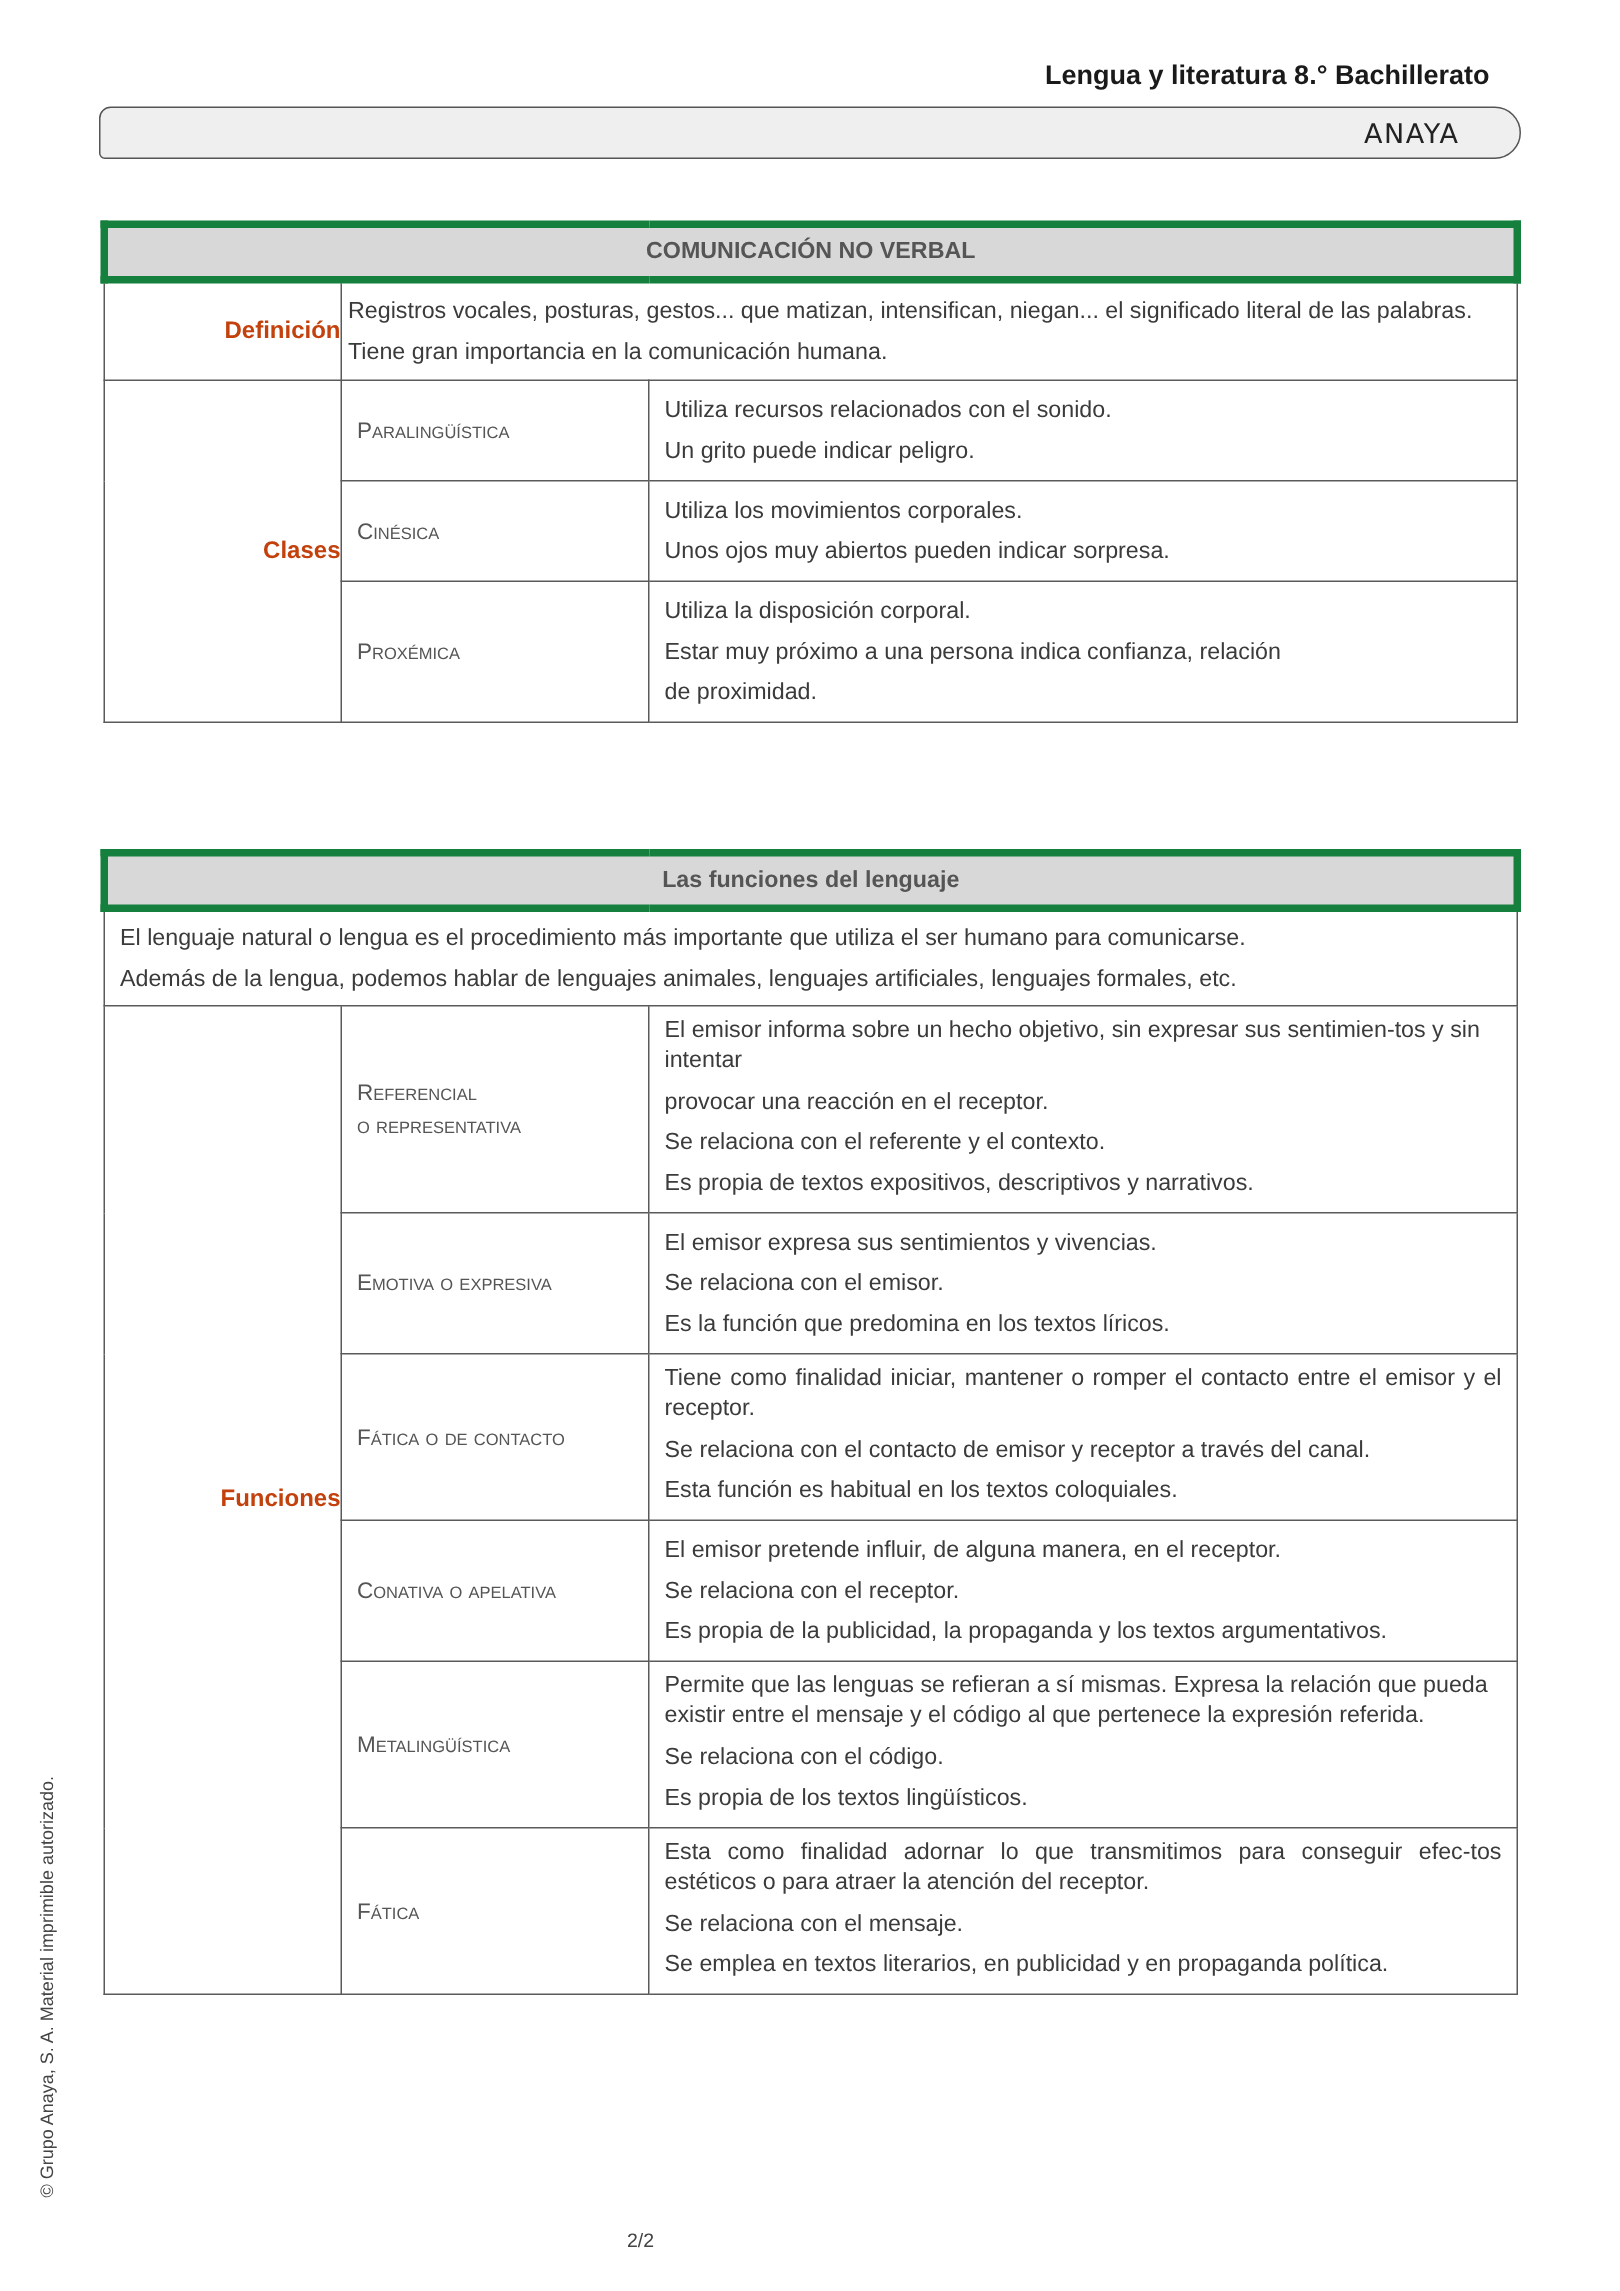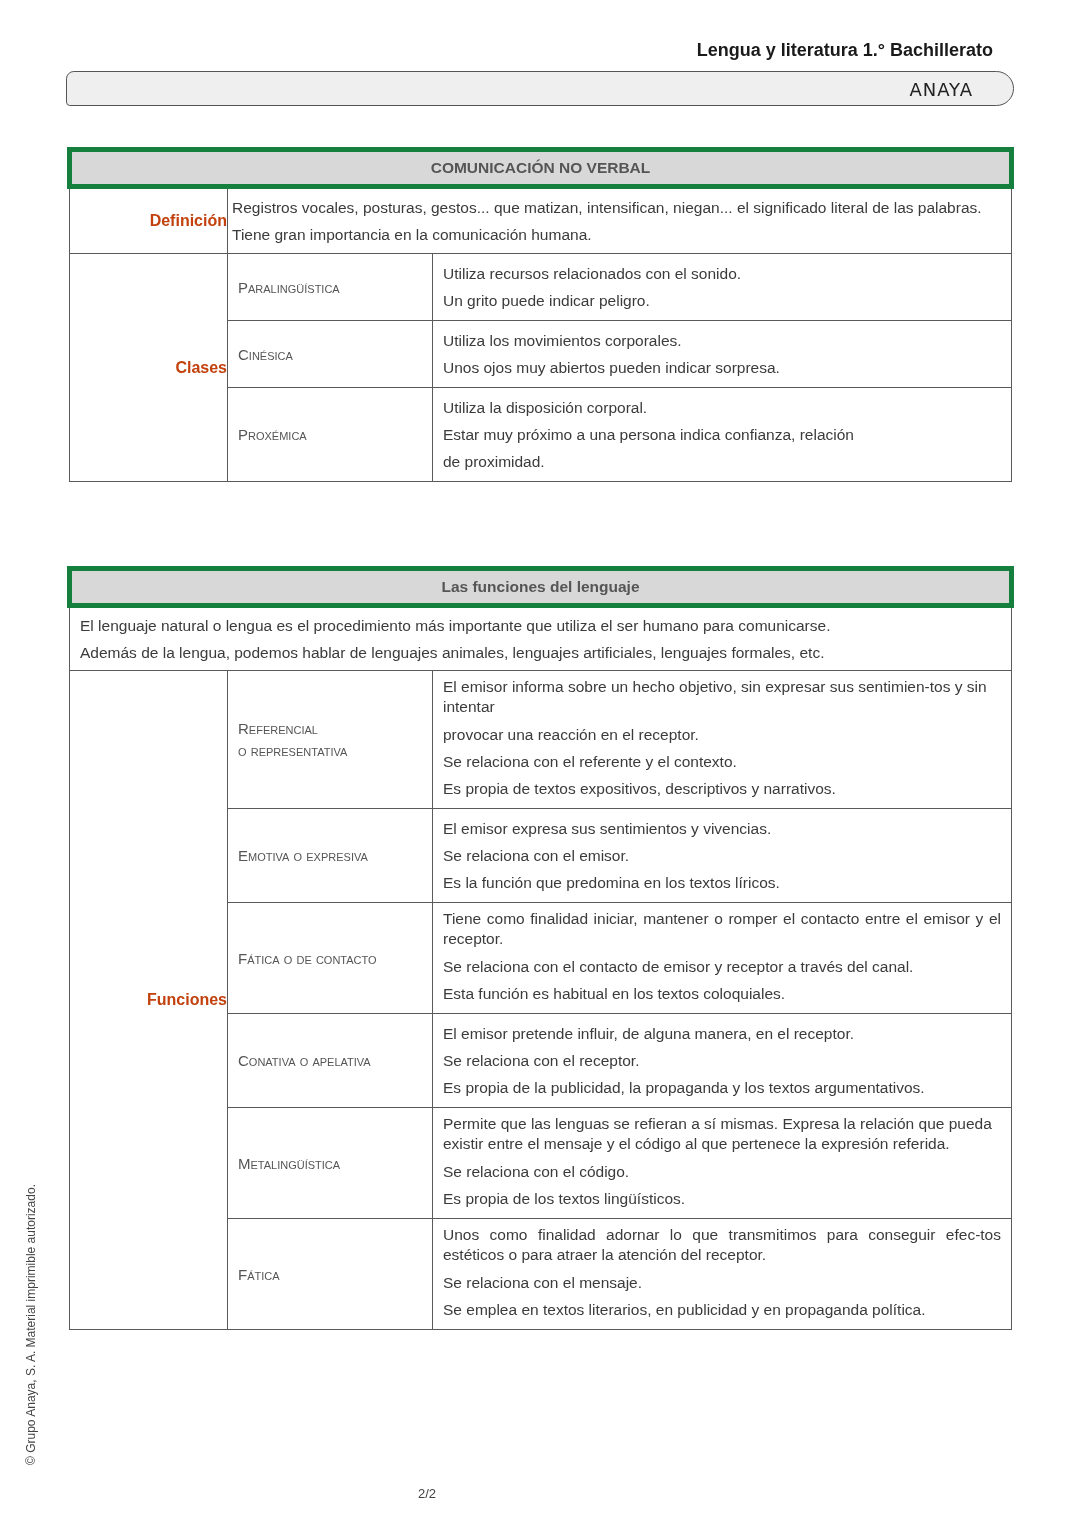--- a/index.html
+++ b/index.html
@@ -46,21 +46,21 @@
   .copyright {
     position: absolute; left: 24px; top: 1465px;
     transform-origin: left top; transform: rotate(-90deg);
     font-size: 12px; color: #444; white-space: nowrap;
   }
   .pagenum { position: absolute; top: 1486px; left: 0; width: 854px; text-align: center; font-size: 13px; color: #444; }
 </style>
 </head>
 <body>
 
-<div class="header-title">Lengua y literatura 1.° Bachillerato</div>
+<div class="header-title">Lengua y literatura 8.° Bachillerato</div>
 <div class="header-bar">
   <span class="logo">ANAYA</span>
 </div>
 
 <table class="t" id="t1">
   <tbody>
       <tr>
     <th class="head" colspan="3">COMUNICACIÓN NO VERBAL</th>
   </tr>
   <tr>
@@ -148,21 +148,21 @@
     <td class="c2">Metalingüística</td>
     <td class="c3">
       <p class="wrap">Permite que las lenguas se refieran a sí mismas. Expresa la relación que pueda existir entre el mensaje y el código al que pertenece la expresión referida.</p>
       <p>Se relaciona con el código.</p>
       <p>Es propia de los textos lingüísticos.</p>
     </td>
   </tr>
   <tr>
     <td class="c2">Fática</td>
     <td class="c3 just">
-      <p class="wrap">Unos como finalidad adornar lo que transmitimos para conseguir efec-tos estéticos o para atraer la atención del receptor.</p>
+      <p class="wrap">Esta como finalidad adornar lo que transmitimos para conseguir efec-tos estéticos o para atraer la atención del receptor.</p>
       <p>Se relaciona con el mensaje.</p>
       <p>Se emplea en textos literarios, en publicidad y en propaganda política.</p>
     </td>
   </tr>
 </tbody>
   </table>
 
 <div class="copyright">© Grupo Anaya, S. A. Material imprimible autorizado.</div>
 <div class="pagenum">2/2</div>
 

